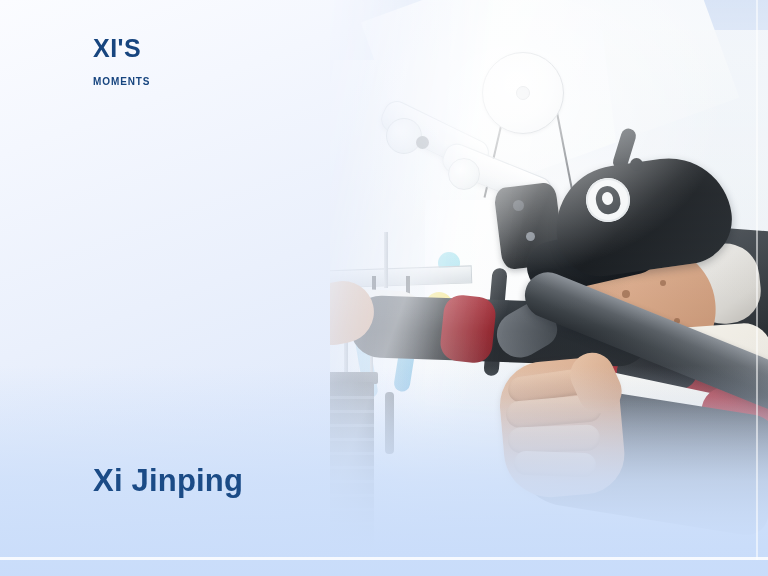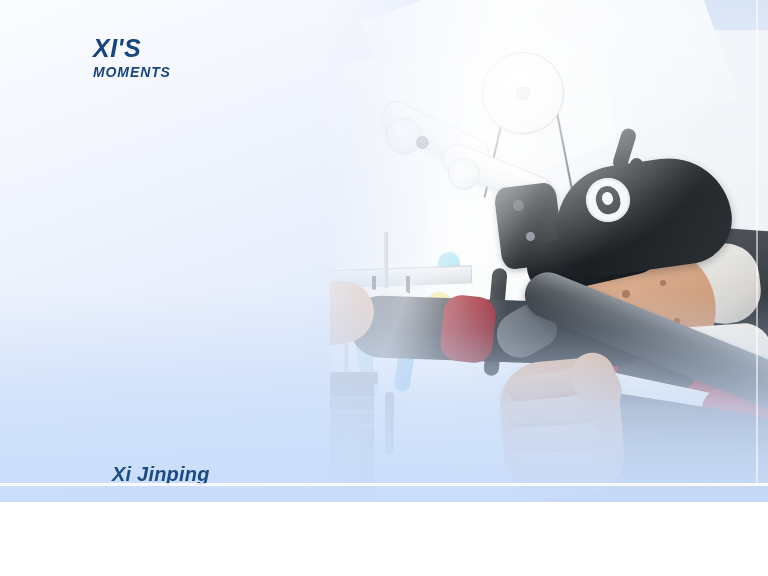--- a/index.html
+++ b/index.html
@@ -7,32 +7,31 @@
     padding: 0;
     background: #ffffff;
   }
   body {
     font-family: "Liberation Sans", sans-serif;
   }
 
   #card {
     position: relative;
     width: 768px;
-    height: 502px;
+    height: 576px;
     overflow: hidden;
     
     background:
       linear-gradient(160deg,
         #fbfcff 0%,
         #f4f7fe 18%,
         #eaf0fc 42%,
         #dfe9fb 66%,
         #d6e3fa 85%,
         #d2e0f9 100%);
-    font-style: italic;
   }
 
   
   #bottom-wash {
     position: absolute;
     left: 0; right: 0; bottom: 0;
     height: 210px;
     background: linear-gradient(to bottom, rgba(206,224,250,0) 0%, rgba(203,222,250,0.75) 55%, rgba(200,220,250,0.95) 100%);
     pointer-events: none;
   }
@@ -601,25 +600,25 @@
     user-select: none;
   }
   #logo-xis {
     font-size: 25px;
     font-weight: bold;
     letter-spacing: .5px;
     line-height: 1;
     font-family: "Liberation Sans", sans-serif;
   }
   #logo-moments {
-    font-size: 14px;
+    font-size: 10px;
     font-weight: bold;
     letter-spacing: .9px;
     line-height: 1;
-    margin-top: 4px;
+    margin-top: 16px;
     font-family: "Liberation Sans", sans-serif;
   }
 
   
   #quote {
     position: absolute;
     left: 93px;
     top: 112px;
     width: 320px;
     color: #1b4b86;
@@ -629,25 +628,24 @@
     letter-spacing: -0.2px;
     white-space: pre-line;
     font-family: "Liberation Sans", sans-serif;
   }
 
   #attribution {
     position: absolute;
     left: 93px;
     top: 463px;
     color: #1b4b86;
-    font-size: 20px;
+    font-size: 31px;
     font-weight: bold;
     letter-spacing: .2px;
     font-family: "Liberation Sans", sans-serif;
-    margin-left: 19px;
   }
 </style>
 </head>
 <body>
 
 <div id="card">
 
   <div id="photo-wrap">
     <div id="scene">
 

